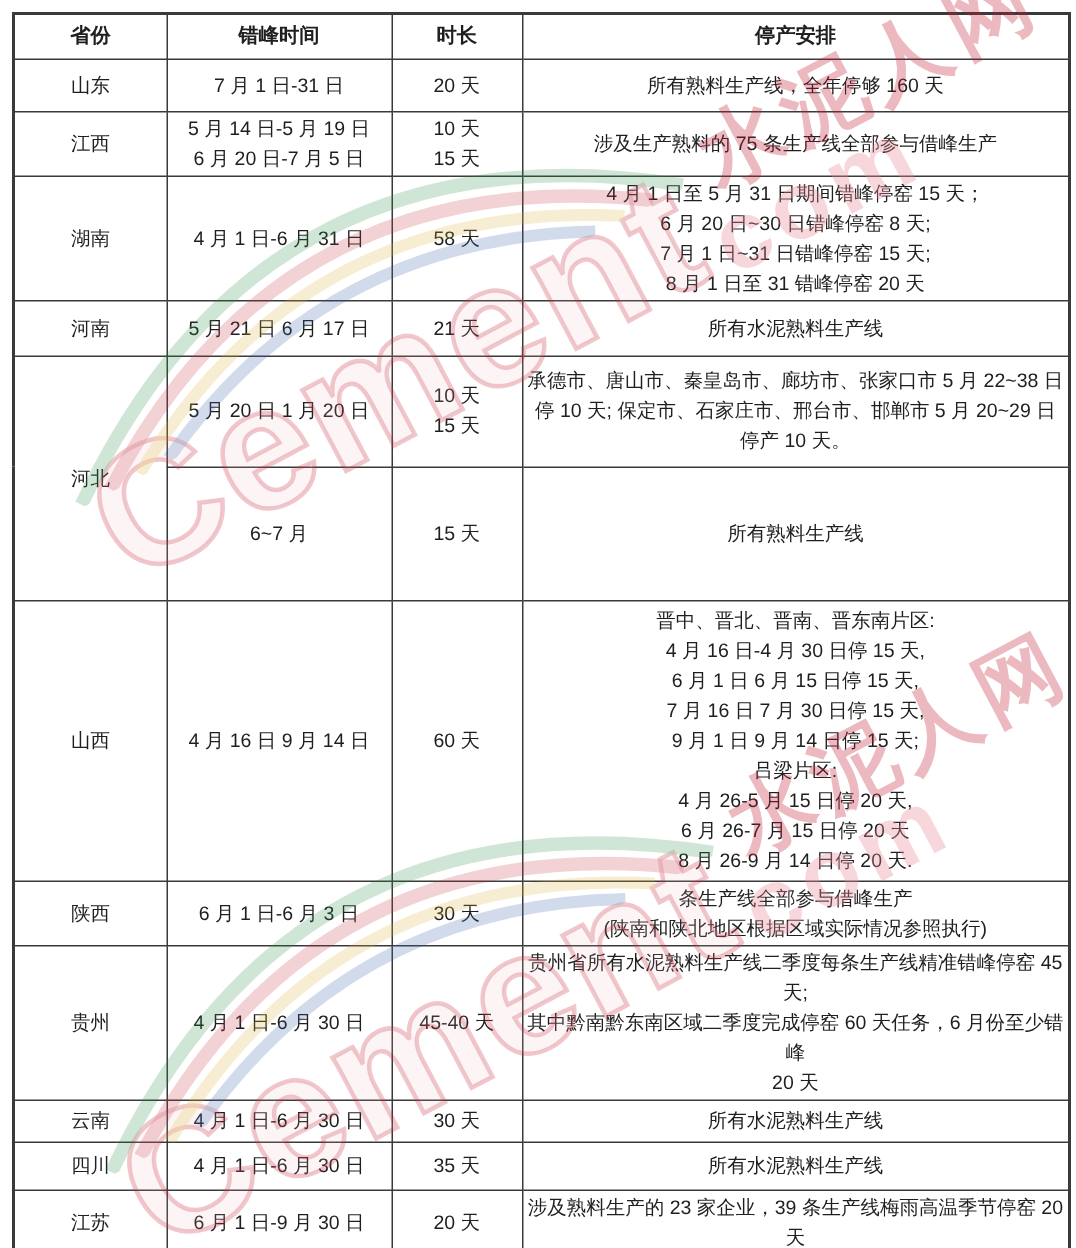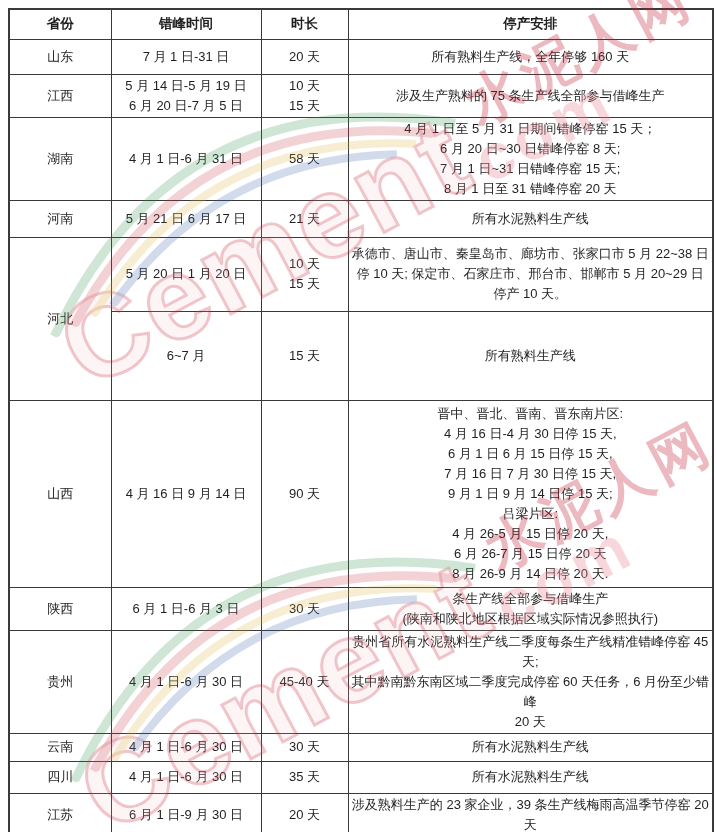--- a/index.html
+++ b/index.html
@@ -98,21 +98,21 @@
         <td class="arr">承德市、唐山市、秦皇岛市、廊坊市、张家口市 5 月 22~38 日停 10 天; 保定市、石家庄市、邢台市、邯郸市 5 月 20~29 日停产 10 天。</td>
       </tr>
       <tr style="height:89px">
         <td>6~7 月</td>
         <td>15 天</td>
         <td class="arr">所有熟料生产线</td>
       </tr>
       <tr style="height:187px">
         <td>山西</td>
         <td>4 月 16 日 9 月 14 日</td>
-        <td>90 天</td>
+        <td>60 天</td>
         <td class="arr">晋中、晋北、晋南、晋东南片区:
 4 月 16 日-4 月 30 日停 15 天,
 6 月 1 日 6 月 15 日停 15 天,
 7 月 16 日 7 月 30 日停 15 天,
 9 月 1 日 9 月 14 日停 15 天;
 吕梁片区:
 4 月 26-5 月 15 日停 20 天,
 6 月 26-7 月 15 日停 20 天
 8 月 26-9 月 14 日停 20 天.</td>
       </tr>

